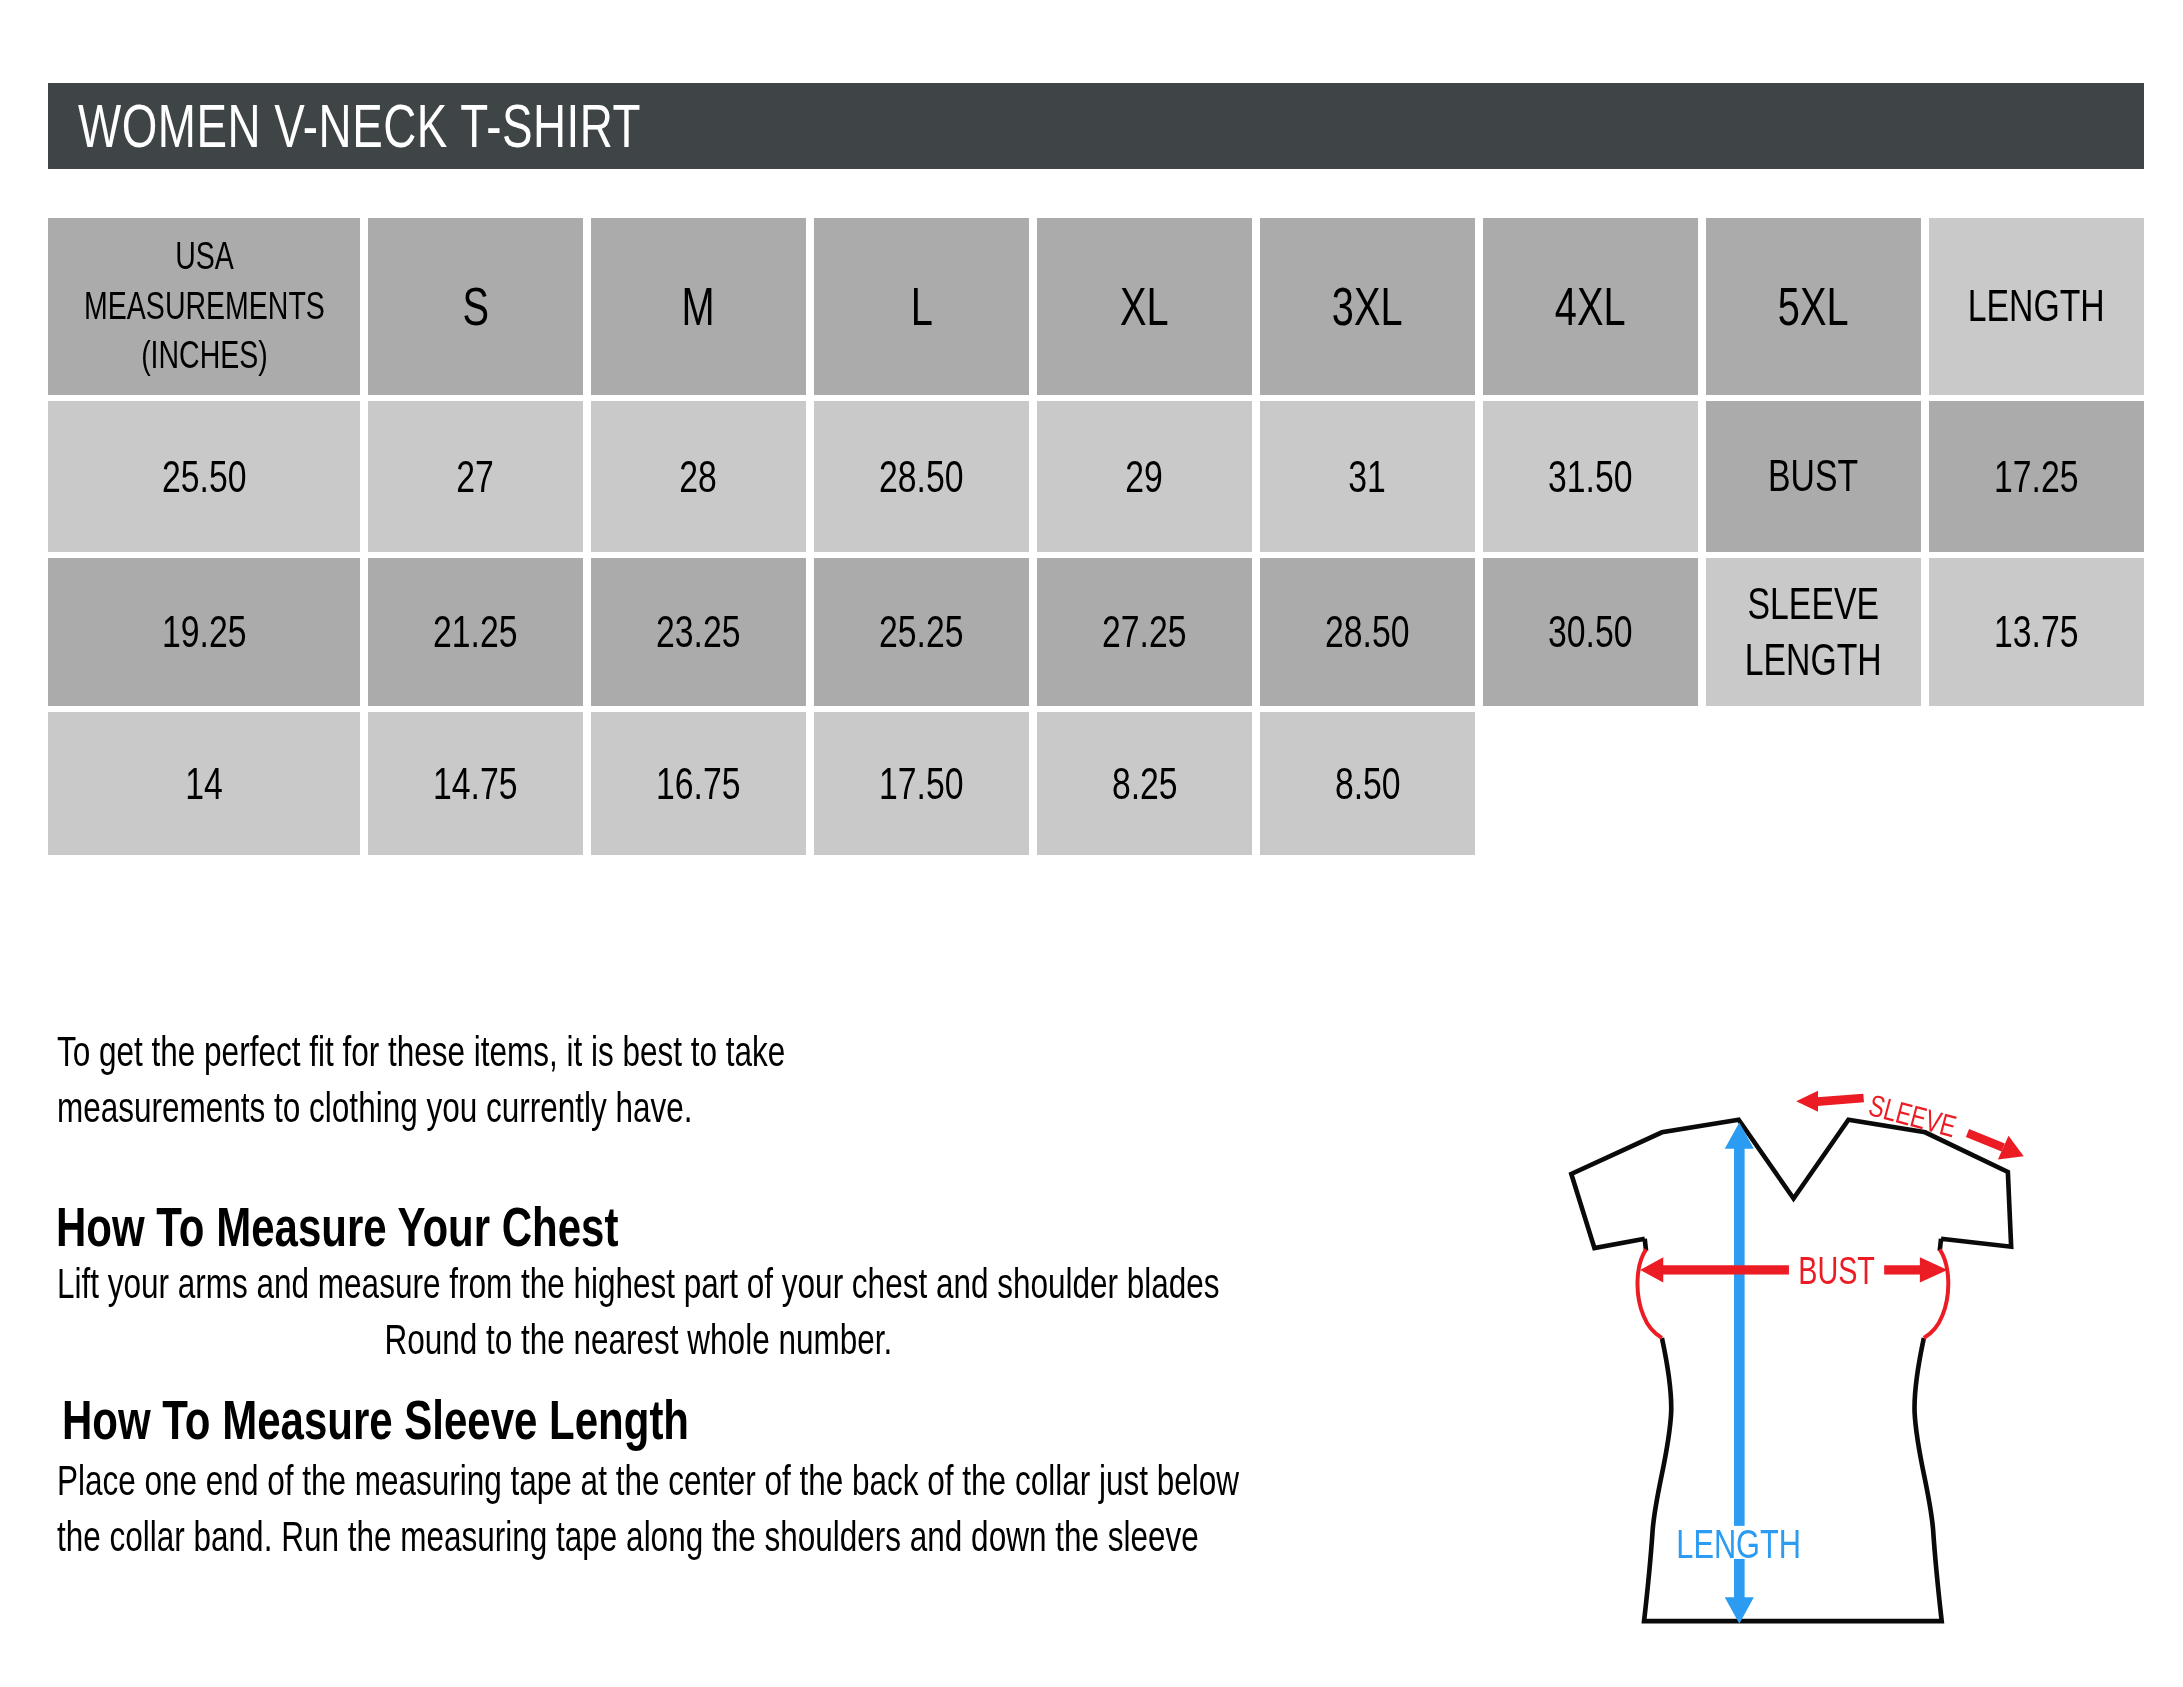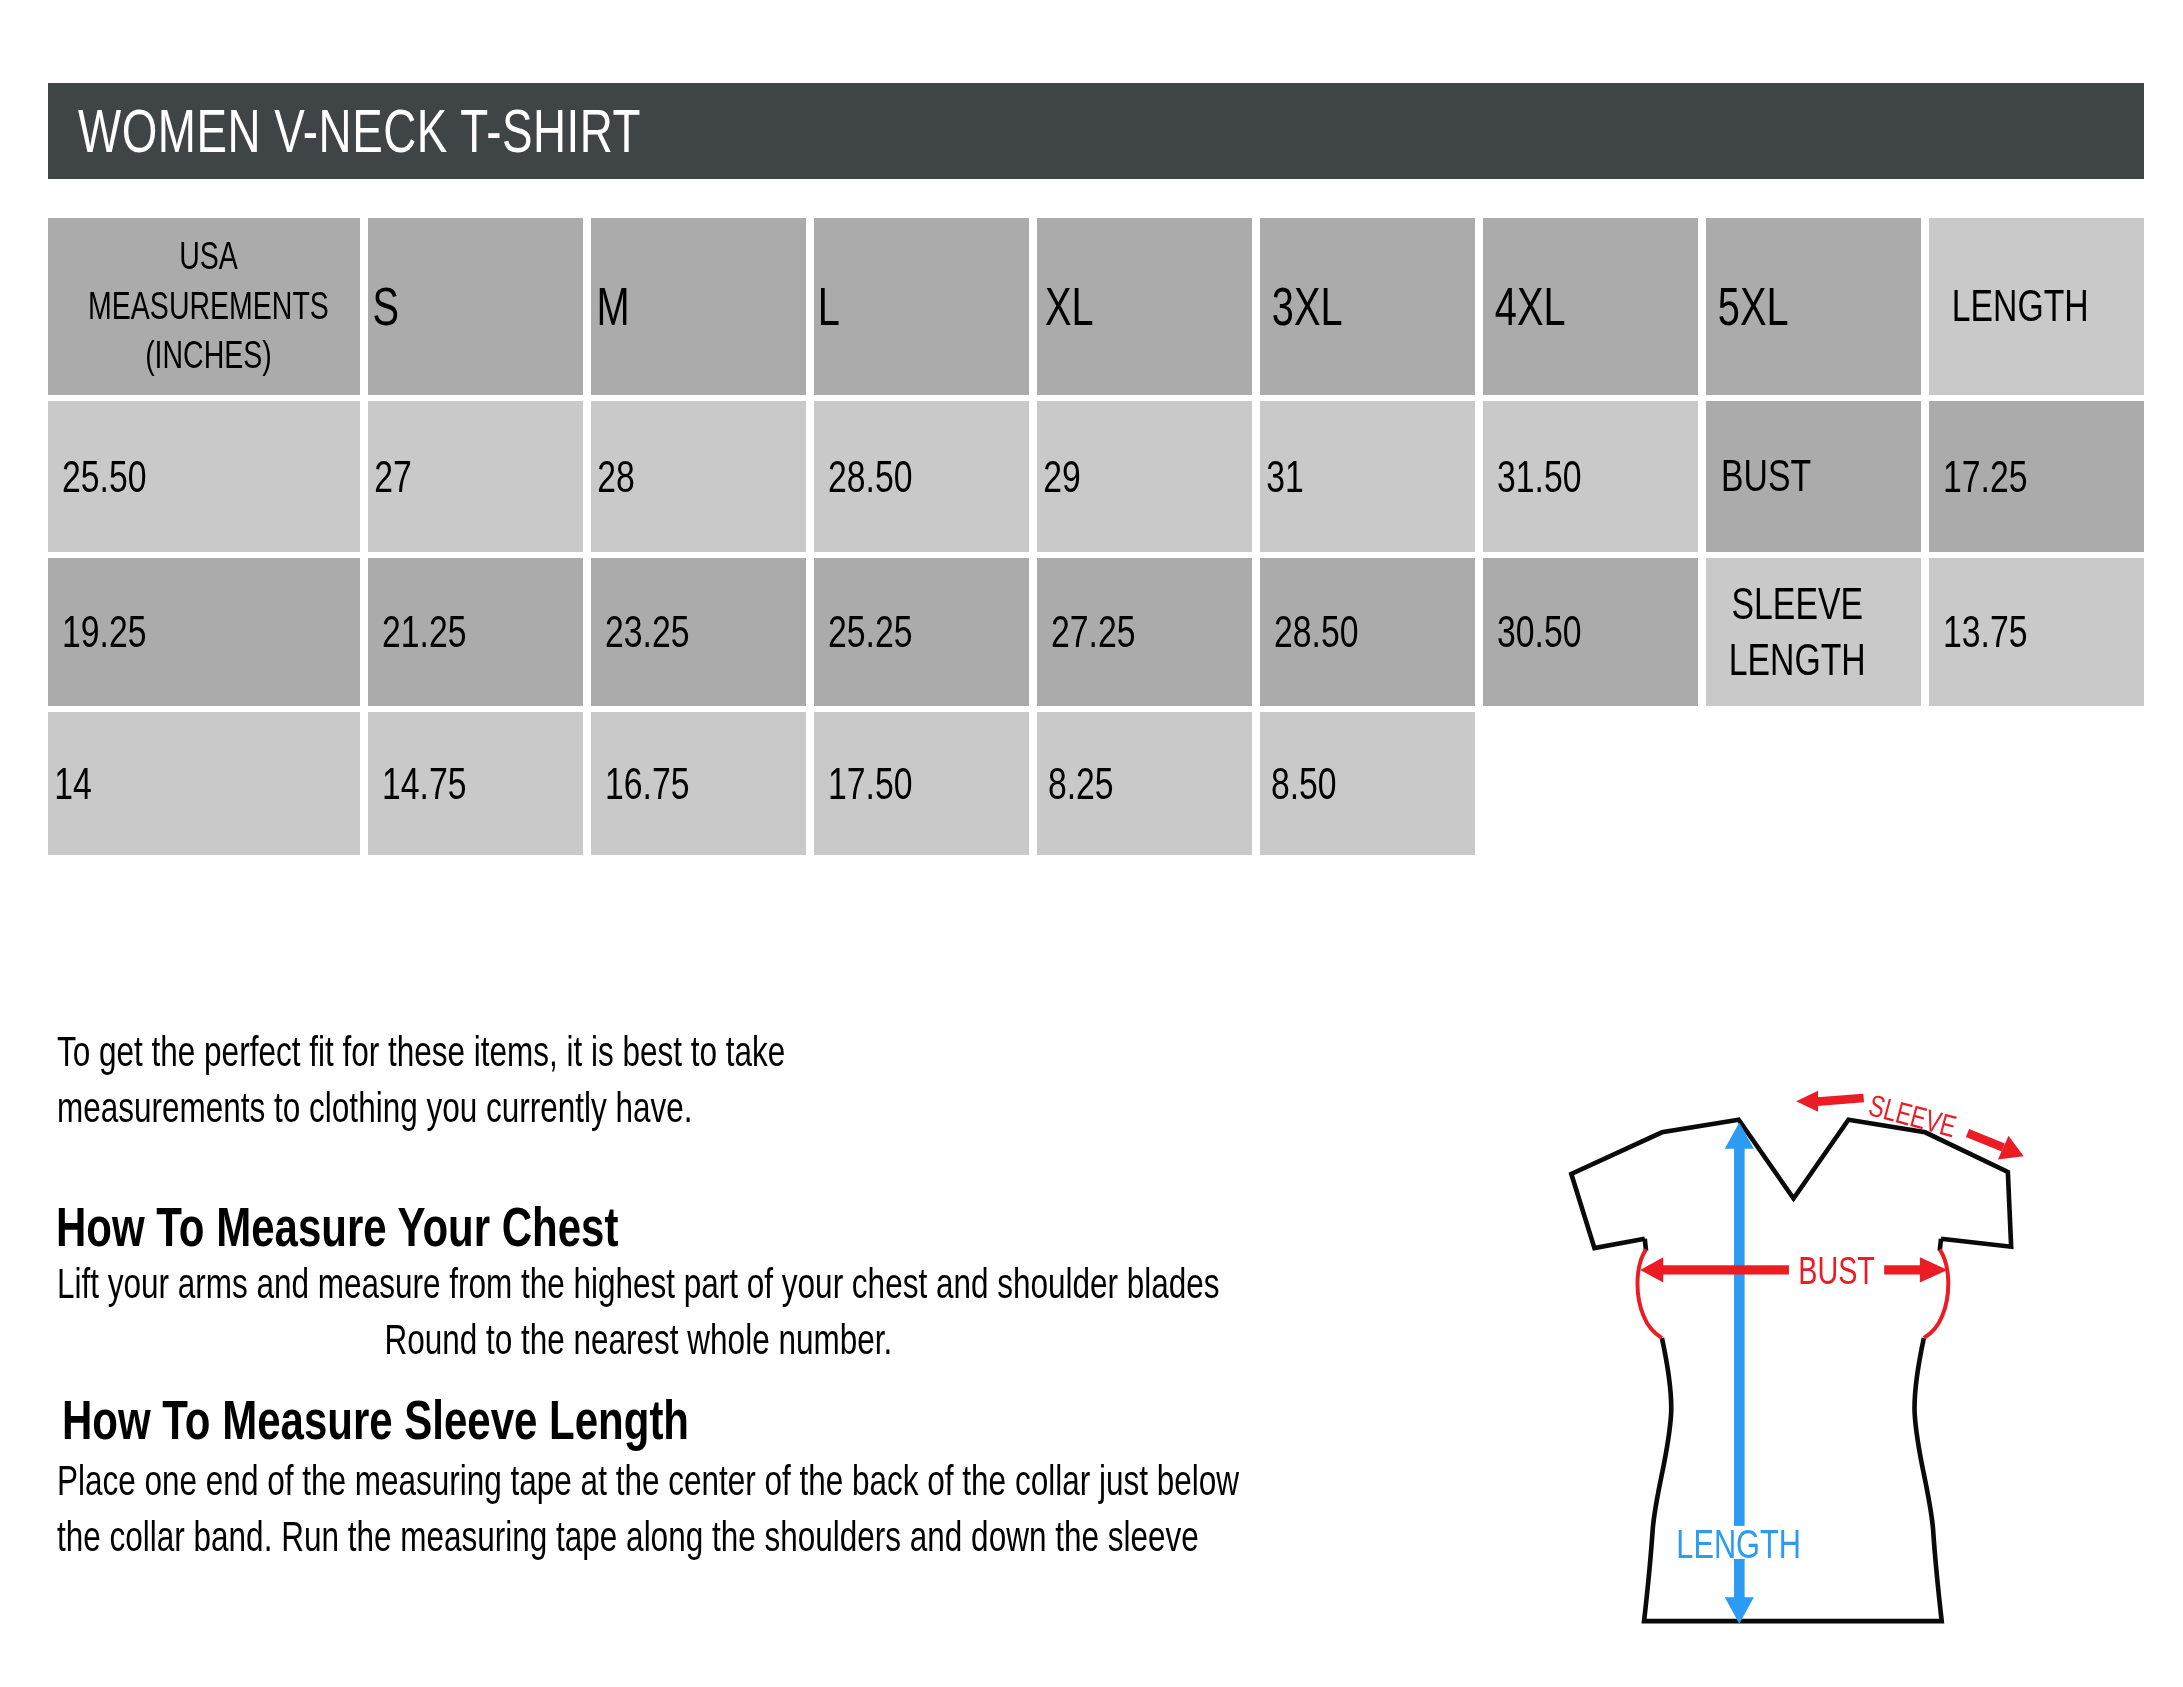--- a/index.html
+++ b/index.html
@@ -6,31 +6,31 @@
   .page{
     position:relative;width:2183px;height:1687px;background:#ffffff;overflow:hidden;
     font-family:"Liberation Sans",sans-serif;color:#000;
   }
   .abs{position:absolute;}
   
   .cond{display:inline-block;transform:scaleX(0.75);transform-origin:0 50%;white-space:pre;}
   .cond-c{display:inline-block;transform:scaleX(0.75);transform-origin:50% 50%;white-space:pre;text-align:center;}
   
   .titlebar{
-    left:48px;top:83px;width:2096px;height:96px;background:var(--bar-bg,#3F4546);
+    left:48px;top:83px;width:2096px;height:86px;background:var(--bar-bg,#3F4546);
     display:flex;align-items:center;padding-left:30px;box-sizing:border-box;
   }
   .titlebar .cond{font-size:61px;color:var(--bar-fg,#fff);letter-spacing:0.7px;}
   
   .table{
     left:48px;top:218px;width:2096px;
     display:grid;grid-template-columns:312px repeat(8,1fr);
     grid-template-rows:177px 151px 148px 143px;gap:6px 8px;
   }
-  .cell{display:flex;align-items:center;overflow:visible;}
+  .cell{display:flex;align-items:center;justify-content:center;overflow:visible;}
   .cell.dark{background:var(--row-dark,#ABABAB);}
   .cell.light{background:var(--row-light,#C9C9C9);}
   .cell.corner .cond-c{font-size:38px;line-height:1.3;}
   .cell.size .cond-c{font-size:53px;}
   .cell.rowlabel .cond-c{font-size:45px;line-height:1.25;}
   .cell.val .cond-c{font-size:45px;}
   
   .para .cond{font-size:42px;line-height:56px;}
   .heading .cond{font-size:56px;font-weight:bold;line-height:64px;}
   .intro{left:57px;top:1024px;}

